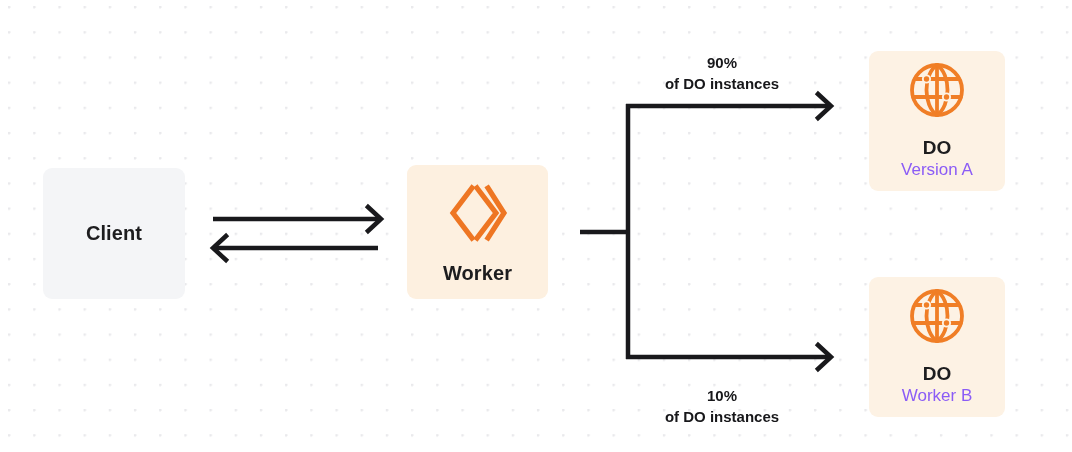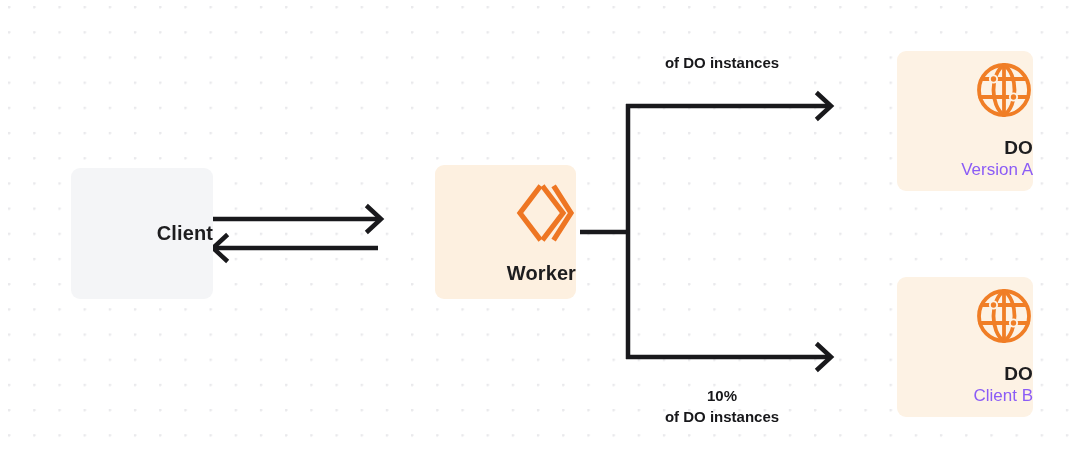--- a/index.html
+++ b/index.html
@@ -22,24 +22,23 @@
     background-image: radial-gradient(circle at 1px 1px, #e9e9ec 1.4px, transparent 1.6px);
     background-size: 25.2px 25.2px;
     background-position: 8px 6px;
   }
 
   .node {
     position: absolute;
     box-sizing: border-box;
     display: flex;
     flex-direction: column;
-    align-items: flex-end;
+    align-items: center;
     justify-content: center;
     border-radius: 9px;
-    margin-left: 28px;
   }
 
   
   #client-node {
     left: 43px;
     top: 168px;
     width: 142px;
     height: 131px;
     background-color: #f4f5f7;
   }
@@ -212,24 +211,25 @@
           <path d="M29 4 C 15 13, 15 45, 29 54"></path>
           <path d="M29 4 C 43 13, 43 45, 29 54"></path>
         </g>
         <circle cx="18.5" cy="18" r="4.6" fill="#fdf2e4"></circle>
         <circle cx="18.5" cy="18" r="2.7" fill="#f07e26"></circle>
         <circle cx="38.5" cy="36" r="4.6" fill="#fdf2e4"></circle>
         <circle cx="38.5" cy="36" r="2.7" fill="#f07e26"></circle>
       </svg>
     </span>
     <span class="node-title">DO</span>
-    <span class="node-subtitle">Client B</span>
+    <span class="node-subtitle">Worker B</span>
   </div>
 
   <div class="flow-label" id="label-top">
+    <div>90%</div>
     <div>of DO instances</div>
   </div>
 
   <div class="flow-label" id="label-bottom">
     <div>10%</div>
     <div>of DO instances</div>
   </div>
 
 </div>
 

